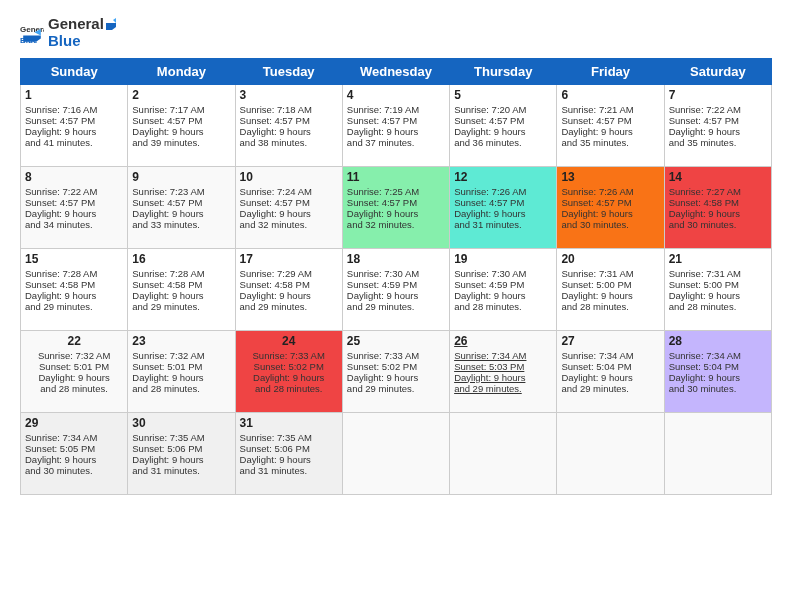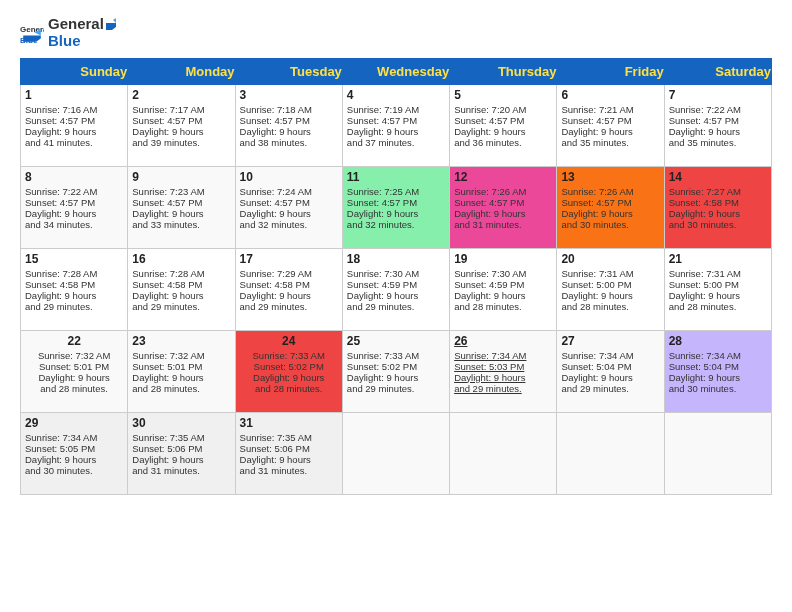--- a/index.html
+++ b/index.html
@@ -41,25 +41,25 @@
       font-size: 16px;
       color: #444;
     }
     .calendar-table {
       width: 100%;
       border-collapse: collapse;
       table-layout: fixed;
     }
     .calendar-table th {
       background: #1565c0;
-      color: #fde047;
+      color: #ffffff;
       font-size: 13px;
       font-weight: bold;
       padding: 5px 0;
-      text-align: right;
+      text-align: center;
       border: 1px solid #1565c0;
     }
     .calendar-table td {
       vertical-align: top;
       border: 1px solid #ccc;
       padding: 3px 4px;
       font-size: 9.5px;
       color: #333;
       height: 82px;
       background: #fff;
@@ -194,21 +194,21 @@
             <div>Daylight: 9 hours</div>
             <div>and 32 minutes.</div>
           </td>
           <td style="background: #86efac;">
             <span class="day-num">11</span>
             <div>Sunrise: 7:25 AM</div>
             <div>Sunset: 4:57 PM</div>
             <div>Daylight: 9 hours</div>
             <div>and 32 minutes.</div>
           </td>
-          <td style="background: #ec4899;">
+          <td style="background: #5eead4;">
             <span class="day-num">12</span>
             <div>Sunrise: 7:26 AM</div>
             <div>Sunset: 4:57 PM</div>
             <div>Daylight: 9 hours</div>
             <div>and 31 minutes.</div>
           </td>
           <td style="background: #f97316;">
             <span class="day-num">13</span>
             <div>Sunrise: 7:26 AM</div>
             <div>Sunset: 4:57 PM</div>

